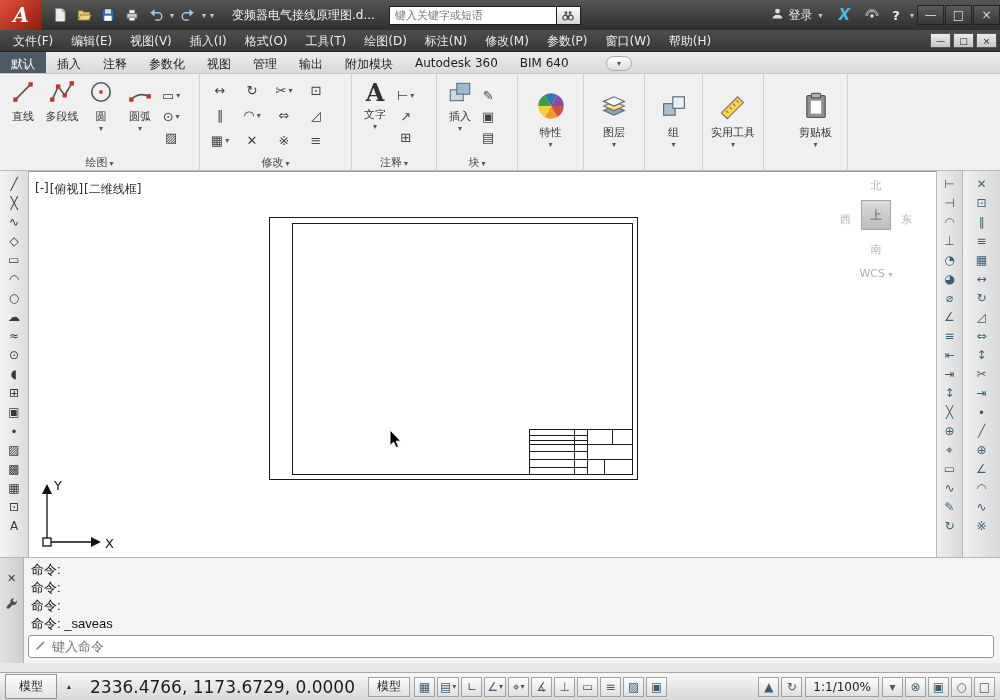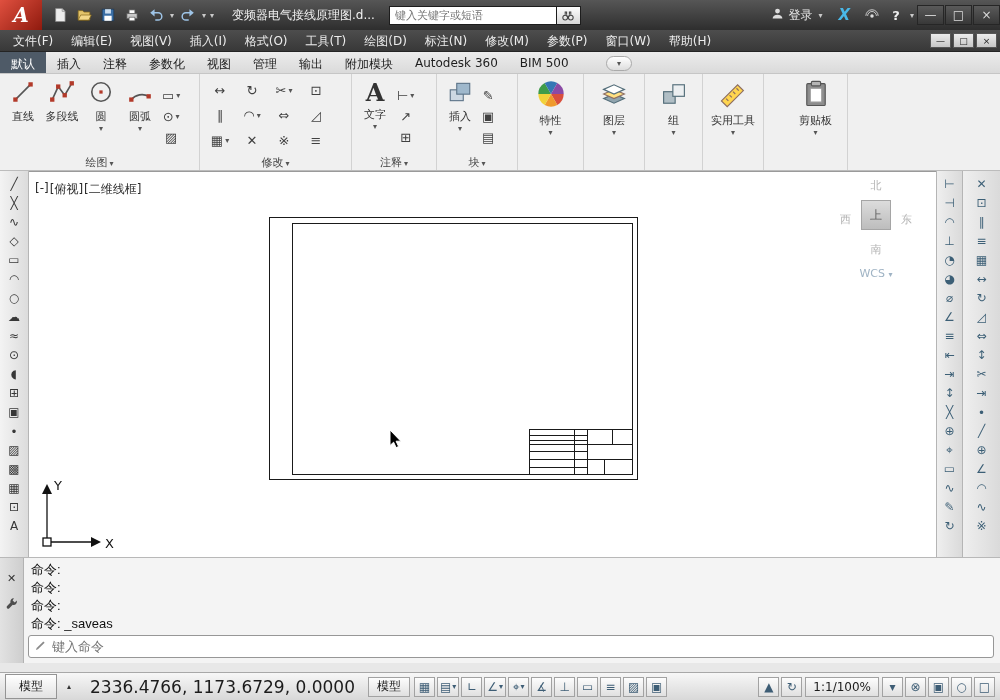--- a/index.html
+++ b/index.html
@@ -43,21 +43,21 @@
 .pfoot .caret{font-size:8px;color:#555;margin-left:2px}
 .bigbtns{display:flex;padding:5px 2px 0 6px;gap:5px}
 .bigbtn{display:flex;flex-direction:column;align-items:center;gap:1px;min-width:34px}
 .bigbtn .lbl{font-size:11px;color:#333;white-space:nowrap}
 .caret{font-size:8px;color:#555;line-height:8px}
 .smallcol{display:flex;flex-direction:column;gap:4px;padding-top:8px}
 .sicon{height:17px;display:flex;align-items:center;justify-content:center;font-size:13px;color:#414141;gap:2px}
 .mgrid{display:grid;grid-template-columns:repeat(4,32px);grid-auto-rows:25px;padding:4px 4px;align-items:center;justify-items:center;font-size:13px;color:#414141}
 .gicon{display:flex;align-items:center;gap:2px}
 .alpha-icon{font-family:"DejaVu Serif","Liberation Serif",serif;font-size:24px;font-weight:bold;color:#333;line-height:27px}
-.solo{padding-top:5px;margin:0 auto}
+.solo{padding-top:5px;margin:12px auto}
 
 
 .workspace{position:absolute;left:0;top:171px;width:100%;height:386px;background:#e4e4e4}
 .ltb{position:absolute;left:0;top:0;width:29px;height:100%;background:linear-gradient(90deg,#f3f3f3,#dcdcdc);border-right:1px solid #b5b5b5;display:flex;flex-direction:column;align-items:center;padding-top:3px}
 .ticon{width:20px;height:19px;display:flex;align-items:center;justify-content:center;font-size:12px;color:#373737}
 .rtb{position:absolute;top:0;height:100%;background:linear-gradient(90deg,#efefef,#dadada);border-left:1px solid #b5b5b5;display:flex;flex-direction:column;align-items:center;padding-top:3px}
 .rtbA{right:38px;width:26px}
 .rtbB{right:0;width:38px}
 .rtb .ticon{color:#3c5f76}
 .canvas{position:absolute;left:29px;top:0;width:907px;height:386px;background:#fff;border-top:1px solid #9a9a9a}
@@ -205,21 +205,21 @@
   <div class="rtabs">
       <div class="rtab active">默认</div>
       <div class="rtab">插入</div>
       <div class="rtab">注释</div>
       <div class="rtab">参数化</div>
       <div class="rtab">视图</div>
       <div class="rtab">管理</div>
       <div class="rtab">输出</div>
       <div class="rtab">附加模块</div>
       <div class="rtab">Autodesk 360</div>
-      <div class="rtab">BIM 500</div>
+      <div class="rtab">BIM 640</div>
     </div>
   <div class="rtab-extra" style="position:absolute;left:600px;top:56px">▾</div>
 
   <div class="ribbon">
 
     <div class="panel" style="left:0;width:200px">
       <div class="bigbtns">
         <div class="bigbtn">
           <span><svg width="26" height="26" viewBox="0 0 24 24">
                 <line x1="5" y1="19" x2="19" y2="5" stroke="#555" stroke-width="1.5"></line>

